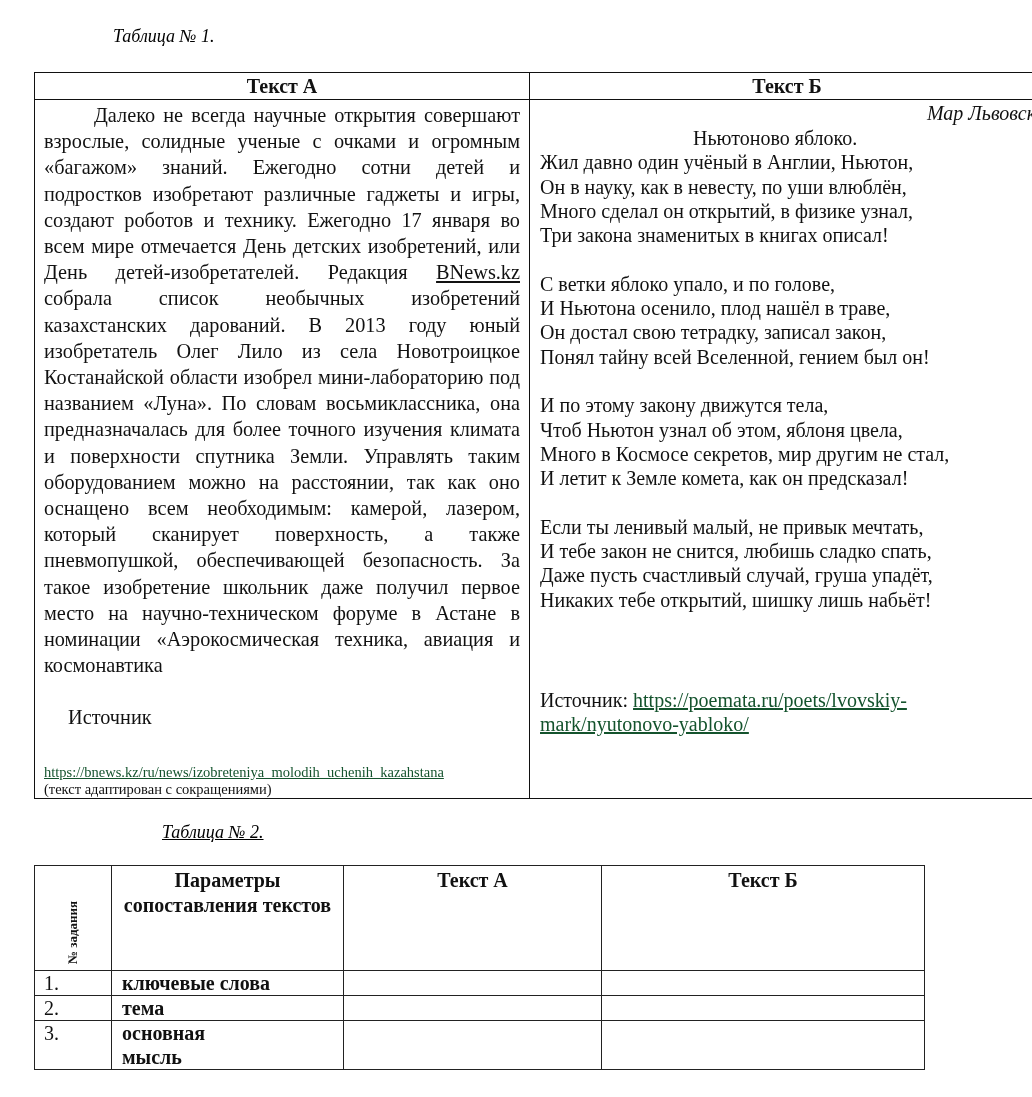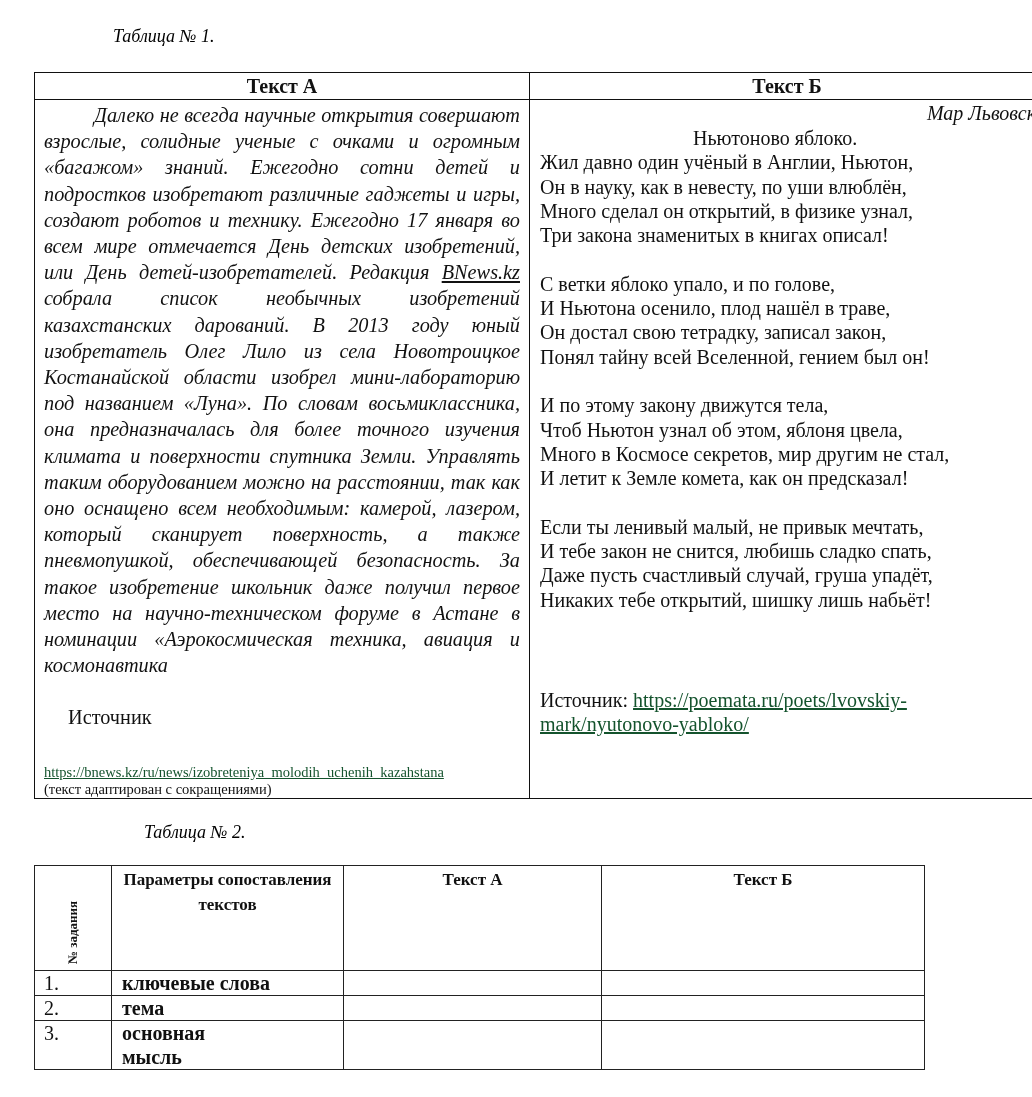--- a/index.html
+++ b/index.html
@@ -4,55 +4,55 @@
 <style>
   html, body { margin: 0; padding: 0; background: #ffffff; }
   body {
     width: 1032px; height: 1097px; position: relative; overflow: hidden;
     font-family: "Liberation Serif", serif; color: #111;
   }
   .caption {
     position: absolute; font-style: italic; font-size: 18px; color: #000000;
   }
   #cap1 { left: 113px; top: 26px; }
-  #cap2 { left: 144px; top: 822px; }
+  #cap2 { left: 162px; top: 822px; text-decoration: underline; }
 
   
   #t1 {
     position: absolute; left: 34px; top: 72px; width: 1010px; height: 722px;
     border-collapse: collapse; table-layout: fixed;
   }
   #t1 td, #t1 th { border: 1.5px solid #111; vertical-align: top; padding: 0; }
   #t1 th { font-weight: bold; font-size: 20px; height: 26px; text-align: center; line-height: 26px; }
   #t1 col.a { width: 495px; }
   #t1 col.b { width: 515px; }
 
   .cellA { padding: 2px 9px 0 9px !important; font-size: 20.3px; line-height: 26.2px; }
-  .cellA p.body { margin: 0; text-align: justify; text-indent: 50px; font-style: italic; }
+  .cellA p.body { margin: 0; text-align: justify; text-indent: 50px; }
   .cellA .src-label { margin-top: 26px; margin-left: 24px; }
   .link-under { text-decoration: underline; }
   .url { color: #14532d; text-decoration: underline; }
   .cellA .url-a { font-size: 14.5px; line-height: 17px; display: block; margin-top: 33px; }
   .cellA .note { font-size: 14.5px; line-height: 17px; display: block; }
 
   .cellB { padding: 0 0 0 10px !important; font-size: 20px; line-height: 24.3px; }
   .cellB .author { text-align: right; font-style: italic; padding-right: 8px; line-height: 26px; white-space: nowrap; overflow: hidden; }
   .cellB .title { margin-left: 153px; }
   .cellB .stanza { margin-bottom: 24.3px; }
   .cellB .stanza:last-of-type { margin-bottom: 0; }
   .cellB .src { margin-top: 76px; }
 
   
   #t2 {
     position: absolute; left: 34px; top: 865px; width: 890px;
     border-collapse: collapse; table-layout: fixed;
   }
   #t2 td { border: 1.5px solid #222; vertical-align: top; padding: 0; }
   #t2 .hdr td { height: 102px; }
-  #t2 .hdr .h { font-weight: bold; font-size: 17px; line-height: 24.5px; text-align: center; padding-top: 2px; margin-left: 39px; }
+  #t2 .hdr .h { font-weight: bold; font-size: 20px; line-height: 24.5px; text-align: center; padding-top: 2px; margin-left: 39px; }
   #t2 .rot-cell { position: relative; }
   #t2 .rot {
     position: absolute; left: 50%; bottom: 6px; transform-origin: left bottom;
     transform: rotate(-90deg) translateY(50%); white-space: nowrap;
     font-weight: bold; font-size: 13px; font-family: "Liberation Serif", serif;
   }
   #t2 .row td { font-size: 20px; line-height: 24px; }
   #t2 .num { padding-left: 9px; }
   #t2 .param { font-weight: bold; padding-left: 10px; }
   #t2 .row1 td, #t2 .row2 td { height: 24px; }

